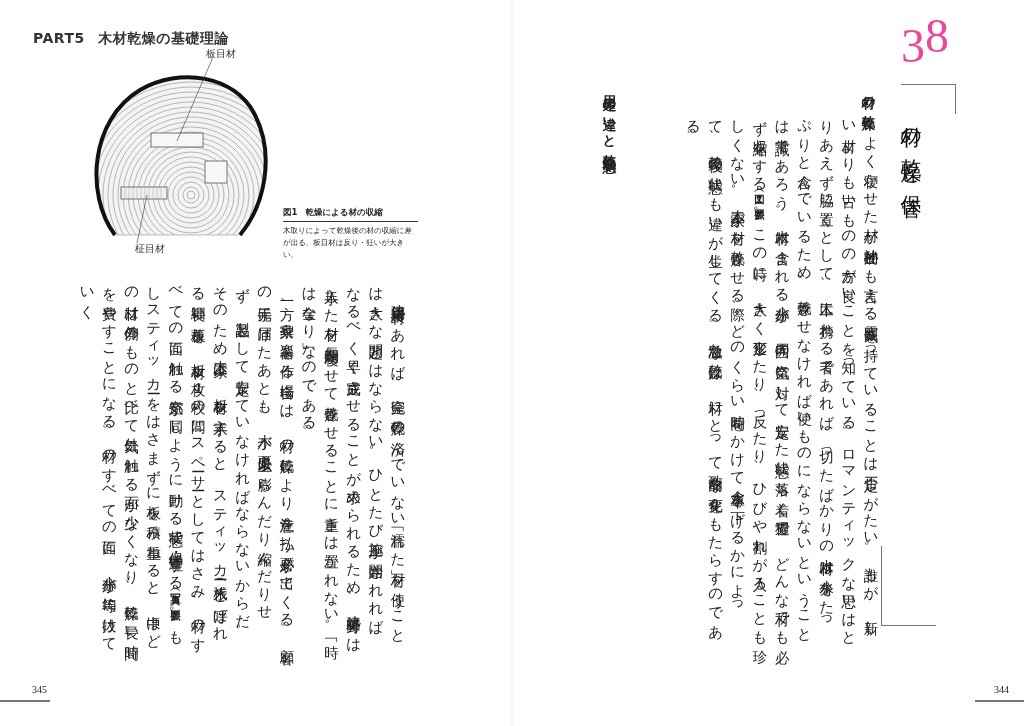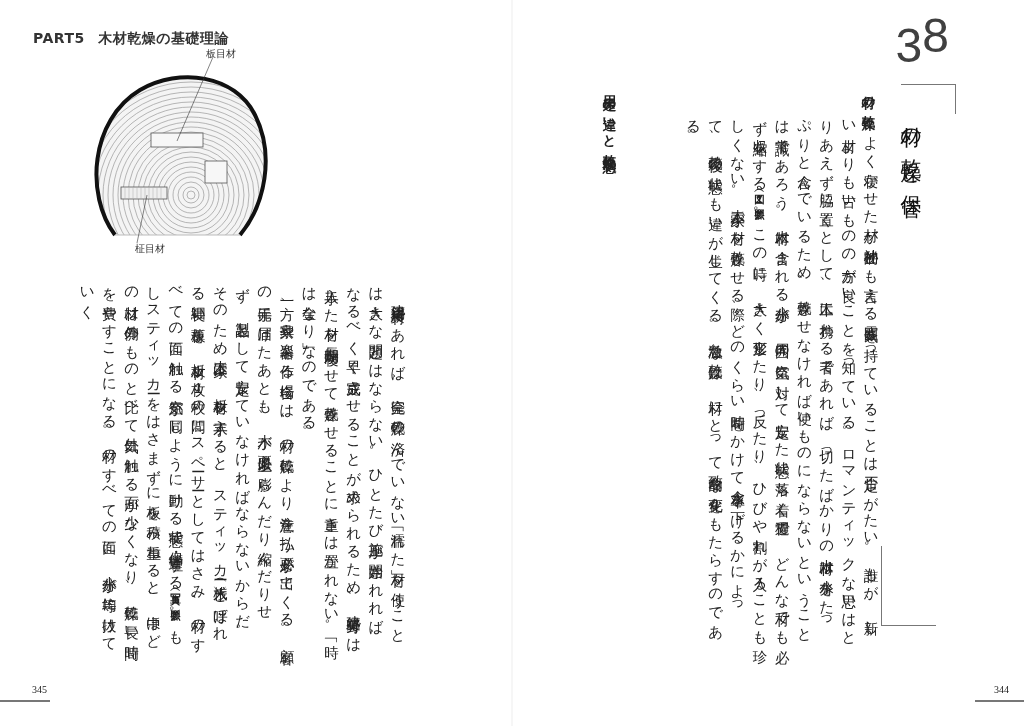--- a/index.html
+++ b/index.html
@@ -42,22 +42,22 @@
       writing-mode: vertical-rl;
       font-family: "DejaVu Sans", "Liberation Sans", sans-serif;
       font-weight: bold; font-size: 13.5px; letter-spacing: 2px; color: #222;
     }
     .subhead-1 { right: 146px; top: 85px; }
     .subhead-2 { right: 405px; top: 85px; }
 
     
     .chapter-num {
       position: absolute; right: 75px; top: 12px;
-      font-family: Liberation Sans, sans-serif;
-      font-size: 48px; color: #404040; line-height: 1;
+      font-family: Liberation Serif, serif;
+      font-size: 48px; color: #ec4899; line-height: 1;
     }
     .chapter-num .n1 { position: relative; top: 10px; }
     .chapter-title {
       position: absolute; right: 99px; top: 110px;
       writing-mode: vertical-rl;
       font-family: "DejaVu Sans", "Liberation Sans", sans-serif;
       font-size: 21px; letter-spacing: 4px; color: #111;
     }
     .bracket-top {
       position: absolute; right: 68px; top: 84px;
@@ -173,20 +173,26 @@
         <line x1="72" y1="142" x2="72" y2="154"></line>
           <line x1="76" y1="142" x2="76" y2="154"></line>
       </g>
 
       <line x1="128" y1="12" x2="92" y2="96" stroke="#333" stroke-width="0.6"></line>
       <line x1="52" y1="198" x2="62" y2="150" stroke="#333" stroke-width="0.6"></line>
     </svg>
     <span class="fig-label fig-label-itame">板目材</span>
     <span class="fig-label fig-label-masame">柾目材</span>
 
+    <div class="caption">
+      <div class="caption-title">
+        <span class="fig-no">図1</span><span>乾燥による材の収縮</span>
+      </div>
+      <div class="caption-text">木取りによって乾燥後の材の収縮に差が出る。板目材は反り・狂いが大きい。</div>
+    </div>
   </div>
 
   <div class="body-block left-body">
     <p>　<span>建築用資材であれば、完全に乾燥の済んでいない「濡れた」材を使うことは大きな問題とはならない。ひとたび施工が開始されれば、なるべく早く完成させることが求められるため、建築分野では入手した材を長期間寝かせて乾燥させることに重きは置かれない。「時は金なり」なのである。</span></p>
     <p>　<span>一方、家具や楽器を作る場合には、材の乾燥により注意を払う必要が出てくる。顧客の手元に届けたあとも、木が必要以上に膨らんだり縮んだりせず、製品として安定していなければならないからだ。そのため木工家は、板材を入手すると、スティッカー（桟木）と呼ばれる細長い薄板を、板材１枚１枚の間にスペーサーとしてはさみ、材のすべての面に触れる空気が同じように動ける状態で保管・管理する</span><span class="ref">（写真１参照）</span><span>。もしスティッカーをはさまずに板を積み重ねると、中ほどの材は外側のものと比べて外気に触れる面が少なくなり、乾燥に長い時間を費やすことになる。材のすべての面に、水分が均等に抜けていく</span></p>
   </div>
 
   <div class="folio folio-left">345</div>
   <div class="folio-line folio-line-left"></div>
 </div>

